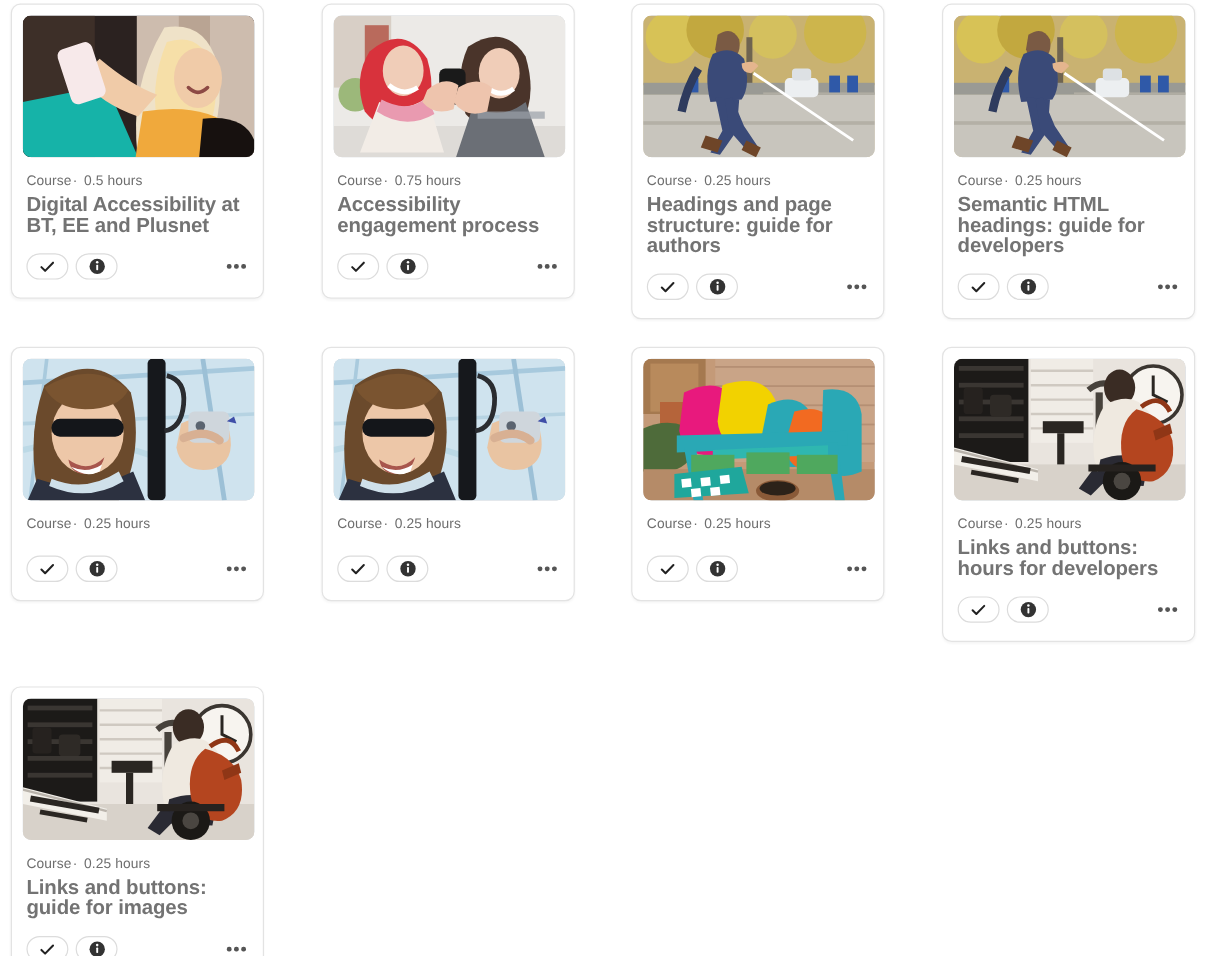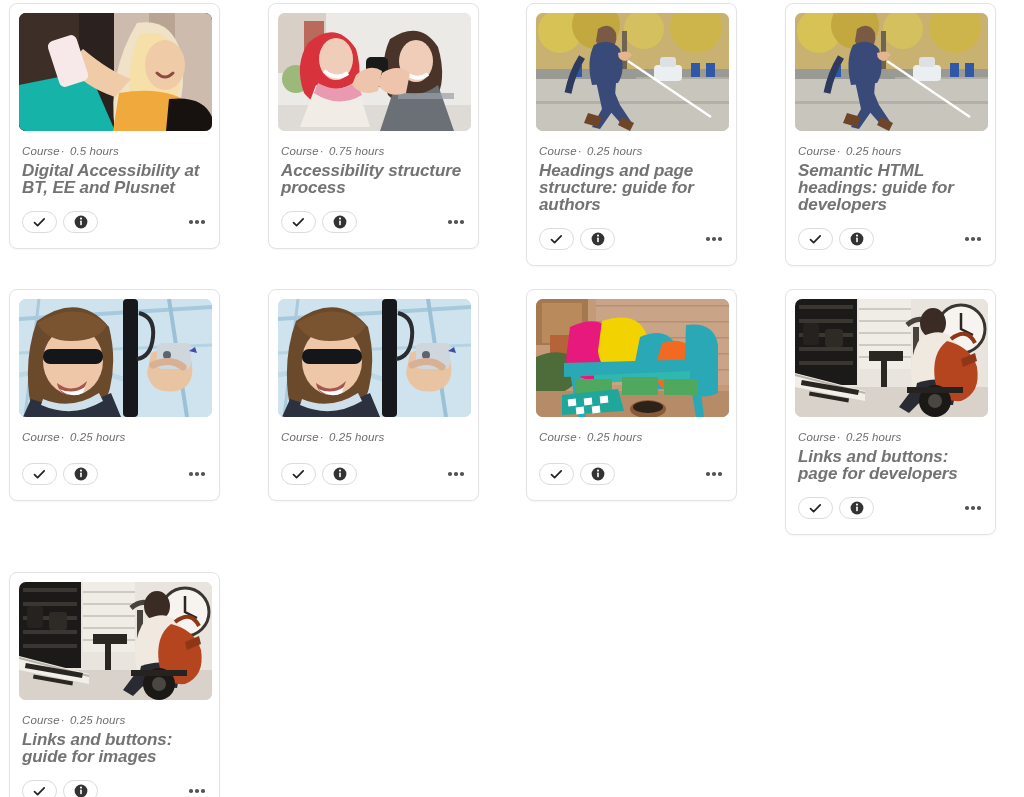--- a/index.html
+++ b/index.html
@@ -13,21 +13,20 @@
     -webkit-font-smoothing: antialiased;
   }
 
   #grid {
     position: relative;
     width: 888px;
     height: 797px;
     background: #ffffff;
     padding: 0;
     box-sizing: border-box;
-    font-style: italic;
   }
 
   .card {
     position: absolute;
     width: 211px;
     background: #ffffff;
     border: 1px solid #e3e3e3;
     border-radius: 8px;
     box-sizing: border-box;
     box-shadow: 0 1px 2px rgba(0,0,0,0.04);
@@ -183,21 +182,21 @@
         <path d="M116 76 q24 12 44 -4 l16 46 l-74 0Z" fill="#6b6f76"></path>
         <path d="M120 80 l56 0 l0 6 l-56 0Z" fill="#9aa0a8" opacity=".7"></path>
         <rect x="88" y="44" width="22" height="30" rx="5" fill="#1a1a1a"></rect>
         <path d="M78 62 q14 -12 26 -4 l-4 20 q-16 6 -26 -6Z" fill="#eec4ad"></path>
         <path d="M104 60 q16 -10 28 0 l-4 20 q-18 6 -28 -8Z" fill="#eec4ad"></path>
       </svg>
         </div>
     </div>
     <div class="card-body">
       <div class="meta"><span>Course</span><span class="sep">·</span> <span>0.75 hours</span></div>
-      <div class="title">Accessibility structure process</div>
+      <div class="title">Accessibility engagement process</div>
     </div>
     <div class="actions">
       <button class="pill" title="">
         <svg width="13" height="11" viewBox="0 0 13 11">
           <path class="check-path" d="M1.5 5.6 L4.6 8.7 L11.2 1.9"></path>
         </svg>
       </button>
       <button class="pill" title="">
         <svg width="14" height="14" viewBox="0 0 14 14">
           <circle class="info-circle" cx="7" cy="7" r="6.4"></circle>
@@ -538,21 +537,21 @@
         <path d="M156 40 q16 -12 24 4" stroke="#8f3616" stroke-width="4" fill="none"></path>
         <circle cx="140" cy="102" r="16" fill="#1b1916"></circle>
         <circle cx="140" cy="102" r="7" fill="#4a4641"></circle>
         <path d="M112 88 l56 0 l0 6 l-56 0Z" fill="#26221f"></path>
         <path d="M166 60 l14 -6 l2 8 l-14 6Z" fill="#8f3616"></path>
       </svg>
         </div>
     </div>
     <div class="card-body">
       <div class="meta"><span>Course</span><span class="sep">·</span> <span>0.25 hours</span></div>
-      <div class="title">Links and buttons: page for developers</div>
+      <div class="title">Links and buttons: hours for developers</div>
     </div>
     <div class="actions">
       <button class="pill" title="">
         <svg width="13" height="11" viewBox="0 0 13 11">
           <path class="check-path" d="M1.5 5.6 L4.6 8.7 L11.2 1.9"></path>
         </svg>
       </button>
       <button class="pill" title="">
         <svg width="14" height="14" viewBox="0 0 14 14">
           <circle class="info-circle" cx="7" cy="7" r="6.4"></circle>

